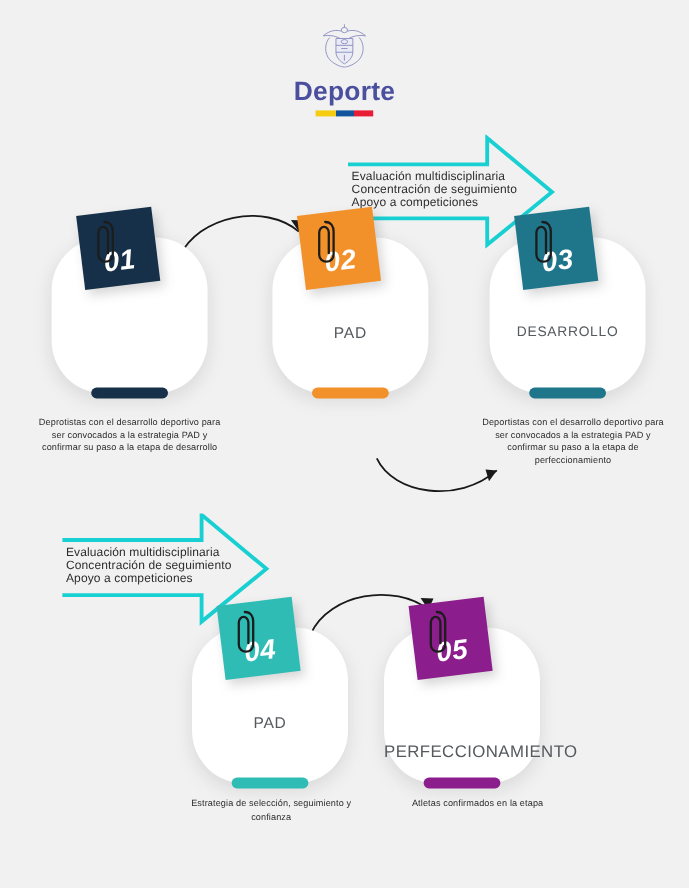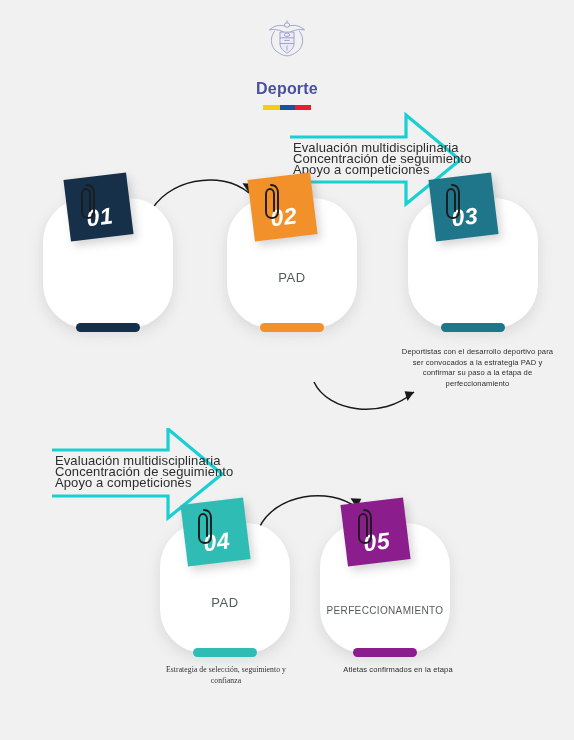--- a/index.html
+++ b/index.html
@@ -31,25 +31,25 @@
     text-align: center;
   }
   .emblem {
     width: 44px;
     height: 44px;
     margin: 0 auto;
     display: block;
     opacity: .85;
   }
   .brand-title {
-    font-size: 16px;
+    font-size: 22px;
     font-weight: bold;
     color: #4a4f9e;
     letter-spacing: .2px;
-    margin-top: 14px;
+    margin-top: 1px;
     line-height: 26px;
   }
   .flag {
     width: 48px;
     height: 5px;
     margin: 3px auto 0;
     display: flex;
   }
   .flag span { display:block; height:100%; }
   .flag .y { flex: 1.05; background: #f6cc11; }
@@ -88,23 +88,23 @@
     left: 0;
     top: 72px;
     width: 130px;
     text-align: center;
     font-size: 13px;
     letter-spacing: .6px;
     color: #555a5e;
     line-height: 15px;
   }
   .card .label.small {
-    font-size: 10px;
+    font-size: 14px;
     letter-spacing: .35px;
-    top: 80px;
+    top: 96px;
   }
   .card .pill {
     position: absolute;
     left: 33px;
     bottom: -4px;
     width: 64px;
     height: 9px;
     border-radius: 5px;
   }
 
@@ -148,21 +148,21 @@
     color: #2d2d2d;
     letter-spacing: .1px;
   }
 
   
   .bigarrow {
     position: absolute;
   }
   .bigarrow .txt {
     position: absolute;
-    font-size: 13px;
+    font-size: 10px;
     line-height: 11px;
     color: #2d2d2d;
     letter-spacing: .1px;
     white-space: pre-line;
   }
 
   .curve { position: absolute; }
 </style>
 </head>
 <body>
@@ -236,37 +236,39 @@
     <div class="cast"></div>
     <div class="blob"></div>
     <div class="note" style="background:#16304a;">
       <div class="num">01</div>
     </div>
     <svg class="clip" viewBox="0 0 20 40">
       <path d="M10 3 C15 3 17 7 17 11 L17 30 C17 34 14 36 11 36 C8 36 5 34 5 30 L5 12 C5 9 7 7 9 7 C11 7 13 9 13 12 L13 29" fill="none" stroke="#1c1c1c" stroke-width="1.9" stroke-linecap="round"></path>
     </svg>
     <div class="pill" style="background:#16304a;"></div>
   </div>
+  <div class="caption" style="left:28px; top:347px; width:160px;">Deprotistas con el desarrollo deportivo para ser convocados a  la estrategia PAD y confirmar su paso a la etapa de desarrollo</div>
 
   <div class="card" style="left:227px; top:198px;">
     <div class="cast"></div>
     <div class="blob"></div>
     <div class="label">PAD</div>
     <div class="note" style="background:#f2912a;">
       <div class="num">02</div>
     </div>
     <svg class="clip" viewBox="0 0 20 40">
       <path d="M10 3 C15 3 17 7 17 11 L17 30 C17 34 14 36 11 36 C8 36 5 34 5 30 L5 12 C5 9 7 7 9 7 C11 7 13 9 13 12 L13 29" fill="none" stroke="#1c1c1c" stroke-width="1.9" stroke-linecap="round"></path>
     </svg>
     <div class="pill" style="background:#f2912a;"></div>
   </div>
 
   <div class="card" style="left:408px; top:198px;">
     <div class="cast"></div>
     <div class="blob"></div>
+    <div class="label" style="font-size:11.5px;">DESARROLLO</div>
     <div class="note" style="background:#1f768a;">
       <div class="num">03</div>
     </div>
     <svg class="clip" viewBox="0 0 20 40">
       <path d="M10 3 C15 3 17 7 17 11 L17 30 C17 34 14 36 11 36 C8 36 5 34 5 30 L5 12 C5 9 7 7 9 7 C11 7 13 9 13 12 L13 29" fill="none" stroke="#1c1c1c" stroke-width="1.9" stroke-linecap="round"></path>
     </svg>
     <div class="pill" style="background:#1f768a;"></div>
   </div>
   <div class="caption" style="left:396px; top:347px; width:163px;">Deportistas con el desarrollo deportivo para ser convocados a la estrategia PAD y confirmar su paso a la etapa de perfeccionamiento</div>
 
@@ -275,21 +277,21 @@
     <div class="blob"></div>
     <div class="label">PAD</div>
     <div class="note" style="background:#2ebcb4;">
       <div class="num">04</div>
     </div>
     <svg class="clip" viewBox="0 0 20 40">
       <path d="M10 3 C15 3 17 7 17 11 L17 30 C17 34 14 36 11 36 C8 36 5 34 5 30 L5 12 C5 9 7 7 9 7 C11 7 13 9 13 12 L13 29" fill="none" stroke="#1c1c1c" stroke-width="1.9" stroke-linecap="round"></path>
     </svg>
     <div class="pill" style="background:#2ebcb4;"></div>
   </div>
-  <div class="caption" style="left:150px; top:665px; width:152px;font-family:Liberation Serif, serif;">Estrategia de selección, seguimiento y confianza</div>
+  <div class="caption" style="left:150px; top:665px; width:152px;">Estrategia de selección, seguimiento y confianza</div>
 
   <div class="card" style="left:320px; top:523px;">
     <div class="cast"></div>
     <div class="blob"></div>
     <div class="label small">PERFECCIONAMIENTO</div>
     <div class="note" style="background:#8c1d8c;">
       <div class="num">05</div>
     </div>
     <svg class="clip" viewBox="0 0 20 40">
       <path d="M10 3 C15 3 17 7 17 11 L17 30 C17 34 14 36 11 36 C8 36 5 34 5 30 L5 12 C5 9 7 7 9 7 C11 7 13 9 13 12 L13 29" fill="none" stroke="#1c1c1c" stroke-width="1.9" stroke-linecap="round"></path>

